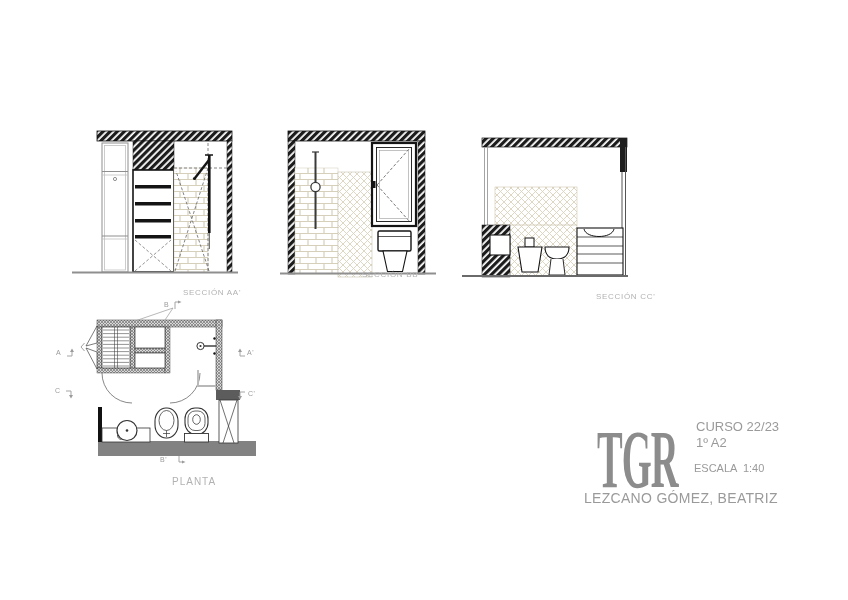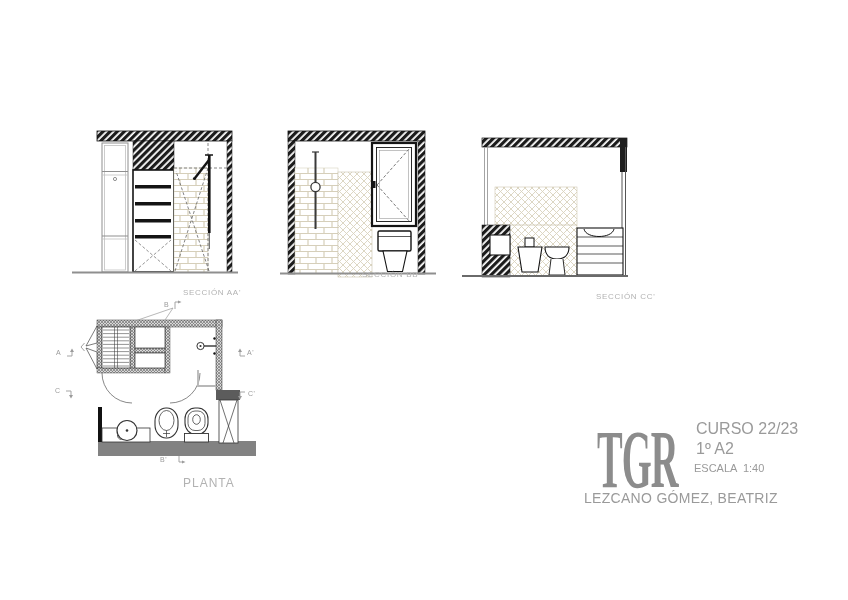--- a/index.html
+++ b/index.html
@@ -4,21 +4,21 @@
 <style>
   html,body{margin:0;padding:0;background:#fff;}
   .sheet{position:relative;width:848px;height:600px;background:#ffffff;overflow:hidden;
          font-family:"Liberation Sans",sans-serif;}
   .sheet svg{position:absolute;}
   .lbl{position:absolute;font-size:8px;letter-spacing:.7px;color:#b2b2b2;white-space:nowrap;margin-top:8px;}
   .mk{position:absolute;font-size:7px;letter-spacing:.5px;color:#9b9b9b;white-space:nowrap;}
   .logo{position:absolute;left:597px;top:419px;font-family:"Liberation Serif",serif;
         font-weight:bold;font-size:82px;line-height:1;color:#8c8c8c;
         transform:scaleX(.47);transform-origin:left top;letter-spacing:-2px;}
-  .course{position:absolute;left:696px;top:419px;font-size:16px;line-height:1.25;color:#9a9a9a;}
+  .course{position:absolute;left:696px;top:419px;font-size:13px;line-height:1.25;color:#9a9a9a;}
   .scale{position:absolute;left:694px;top:462px;font-size:11px;color:#9a9a9a;white-space:pre;}
   .author{position:absolute;left:584px;top:490px;font-size:14px;letter-spacing:.3px;color:#9a9a9a;white-space:nowrap;}
 </style>
 </head>
 <body>
 
 <div class="sheet">
 
   <svg width="0" height="0" style="position:absolute">
     <defs>
@@ -226,21 +226,21 @@
   </svg>
   <span class="mk" style="left:160px;top:456px">B'</span>
   <svg style="left:177px;top:455px" width="10" height="10" viewBox="0 0 10 10">
     <path d="M2,1V7H5" fill="none" stroke="#9b9b9b" stroke-width="0.9"></path>
       <path d="M5,5.5L8.5,7L5,8.5Z" fill="#9b9b9b"></path>
   </svg>
 
   <span class="lbl" style="left:183px;top:280px">SECCIÓN AA'</span>
   <span class="lbl" style="left:362px;top:262px">SECCIÓN BB'</span>
   <span class="lbl" style="left:596px;top:284px">SECCIÓN CC'</span>
-  <span class="lbl" style="left:183px;top:468px;font-size:12px;letter-spacing:1px">PLANTA</span>
+  <span class="lbl" style="left:172px;top:468px;font-size:10px;letter-spacing:1px">PLANTA</span>
 
   <div class="logo">TGR</div>
   <div class="course">
     <div>CURSO 22/23</div>
     <div>1º A2</div>
   </div>
   <div class="scale">ESCALA  1:40</div>
   <div class="author">LEZCANO GÓMEZ, BEATRIZ</div>
 
 </div>

